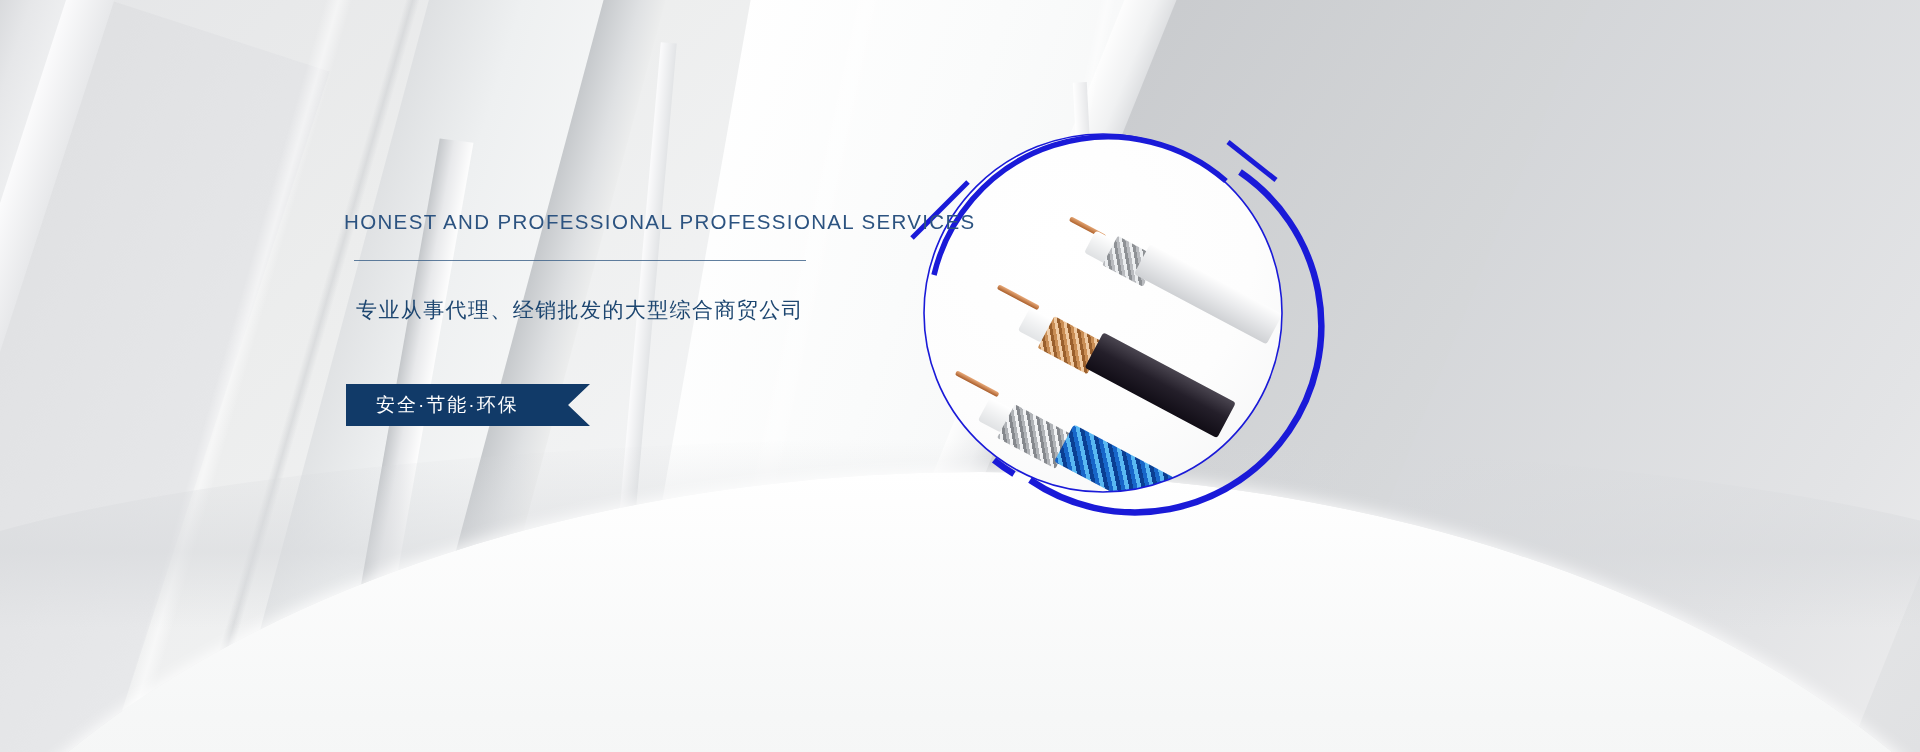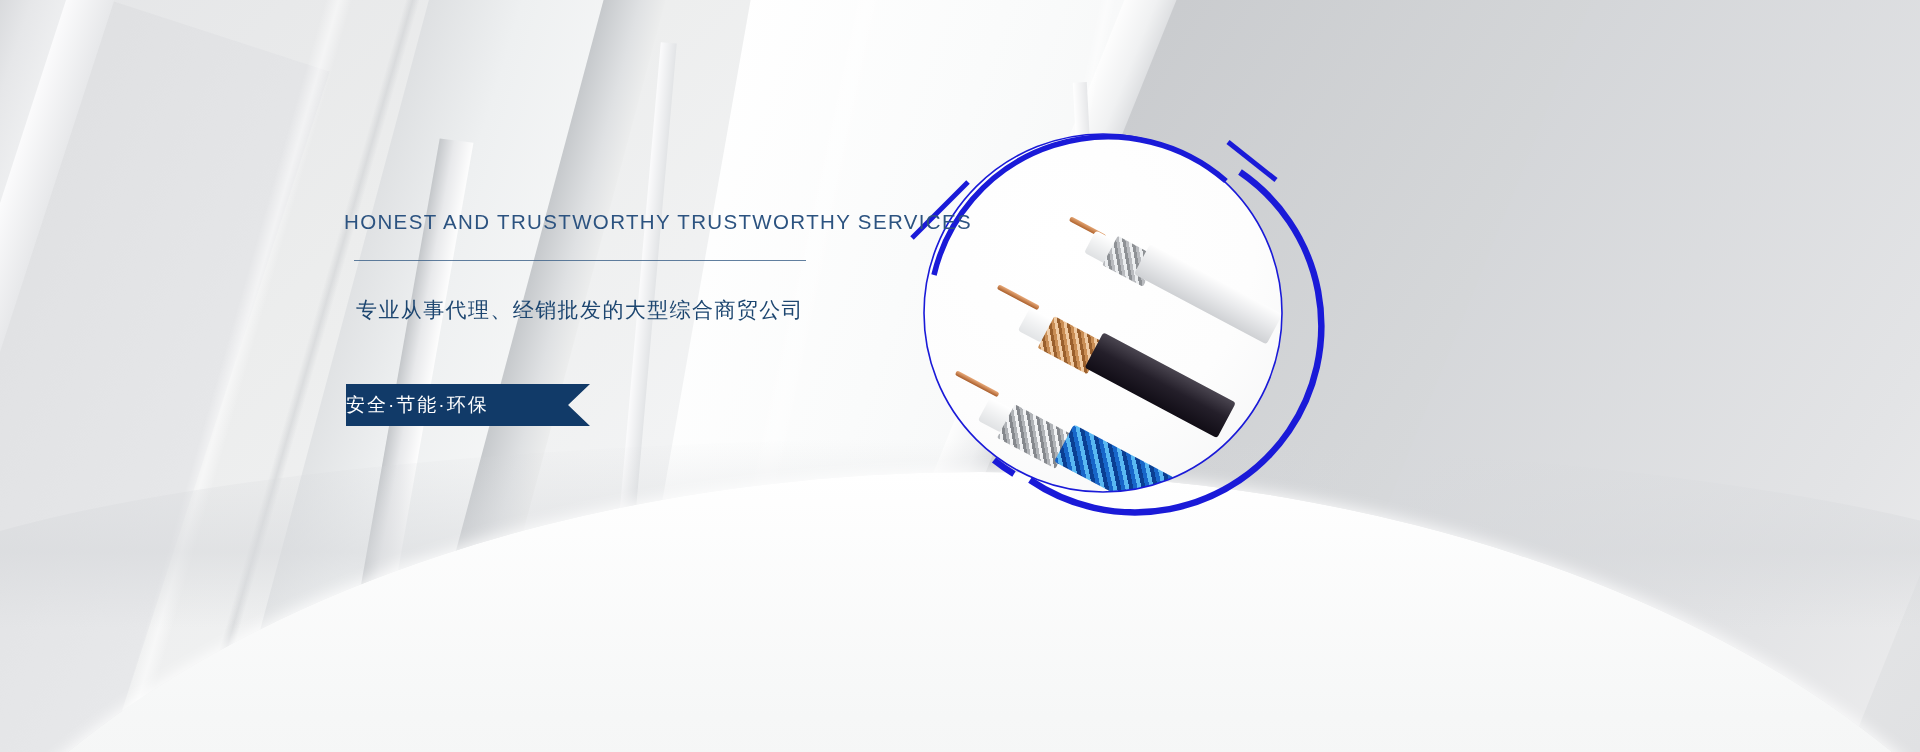--- a/index.html
+++ b/index.html
@@ -178,20 +178,21 @@
     position:absolute;
     left:346px; top:384px;
     width:244px; height:42px;
     background:#113a68;
     clip-path:polygon(0 0,100% 0,91% 50%,100% 100%,0 100%);
     display:flex; align-items:center;
     z-index:21;
   }
   .ribbon span{
     display:block;
+    padding-left:30px;
     font-size:19px;
     letter-spacing:2px;
     color:#ffffff;
     white-space:nowrap;
   }
 
   
   .medallion{
     position:absolute;
     left:910px; top:120px;
@@ -348,21 +349,21 @@
 
     <div class="fin fin-a"></div>
     <div class="fin fin-b"></div>
     <div class="fin fin-c"></div>
 
     <div class="floor-edge"></div>
     <div class="floor"></div>
   </div>
 
   <div class="copy">
-    <div class="subline">HONEST AND TRUSTWORTHY TRUSTWORTHY SERVICES</div>
+    <div class="subline">HONEST AND PROFESSIONAL PROFESSIONAL SERVICES</div>
     <div class="rule"></div>
     <div class="tagline">专业从事代理、经销批发的大型综合商贸公司</div>
   </div>
 
   <div class="ribbon">
     <span>安全·节能·环保</span>
   </div>
 
   <div class="medallion">
 

